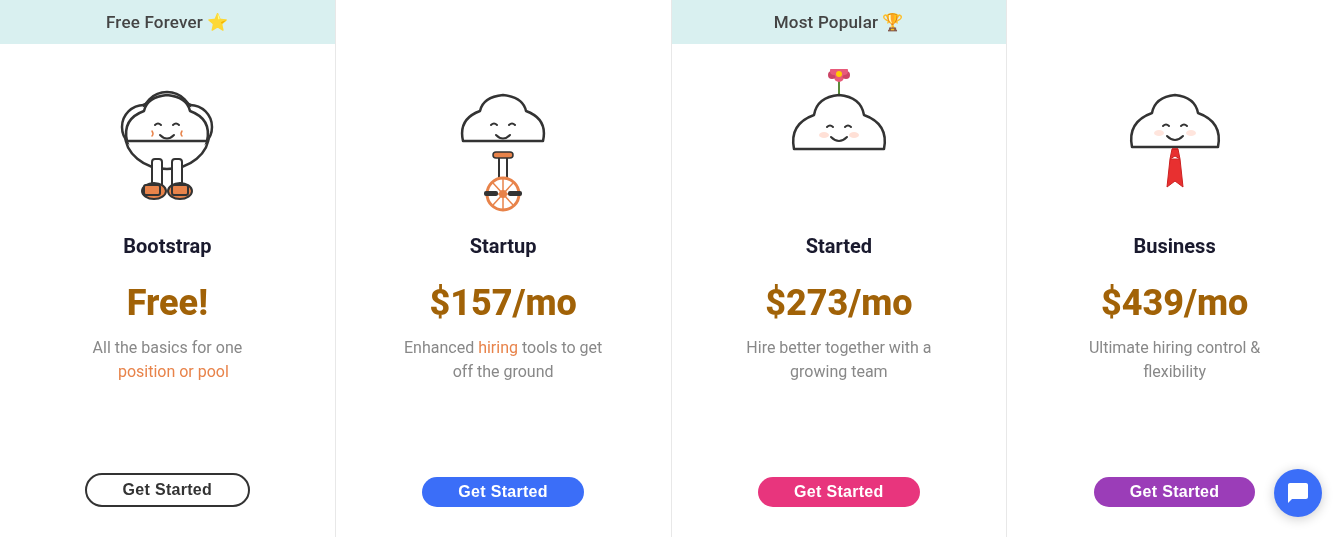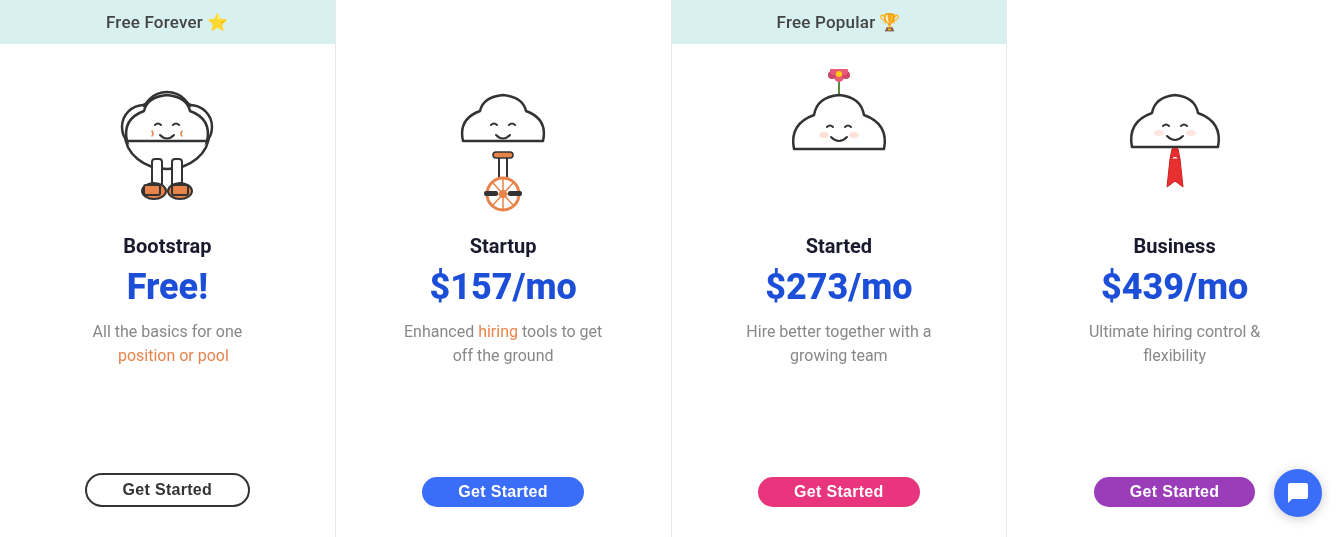--- a/index.html
+++ b/index.html
@@ -55,27 +55,27 @@
     }
     
     .cloud-svg {
       width: 150px;
       height: 150px;
     }
     .plan-name {
       font-size: 20px;
       font-weight: 700;
       color: #1a1a2e;
-      margin-bottom: 8px;
+      margin-bottom: 24px;
       text-align: center;
     }
     .plan-price {
       font-size: 36px;
       font-weight: 800;
-      color: #1d4ed8;
+      color: #a16207;
       margin-bottom: 12px;
       text-align: center;
     }
     .plan-description {
       font-size: 16px;
       color: #888;
       text-align: center;
       line-height: 1.5;
       padding: 0 20px;
       margin-bottom: 20px;
@@ -208,21 +208,21 @@
     </div>
     <div class="plan-name">Startup</div>
     <div class="plan-price">$157/mo</div>
     <div class="plan-description">
       Enhanced <span style="color:#e8834a;">hiring</span> tools to get<br>off the ground
     </div>
     <button class="btn-get-started btn-blue">Get Started</button>
   </div>
 
   <div class="plan-card">
-    <div class="plan-badge">Free Popular 🏆</div>
+    <div class="plan-badge">Most Popular 🏆</div>
     <div class="plan-illustration">
 
       <svg class="cloud-svg" viewBox="0 0 150 150" xmlns="http://www.w3.org/2000/svg">
 
         <line x1="75" y1="30" x2="75" y2="10" stroke="#5a8a3a" stroke-width="2"></line>
 
         <circle cx="75" cy="8" r="5" fill="#e85a7a"></circle>
         <circle cx="68" cy="6" r="4" fill="#cc4466"></circle>
         <circle cx="82" cy="6" r="4" fill="#cc4466"></circle>
         <circle cx="70" cy="2" r="4" fill="#e85a7a"></circle>

